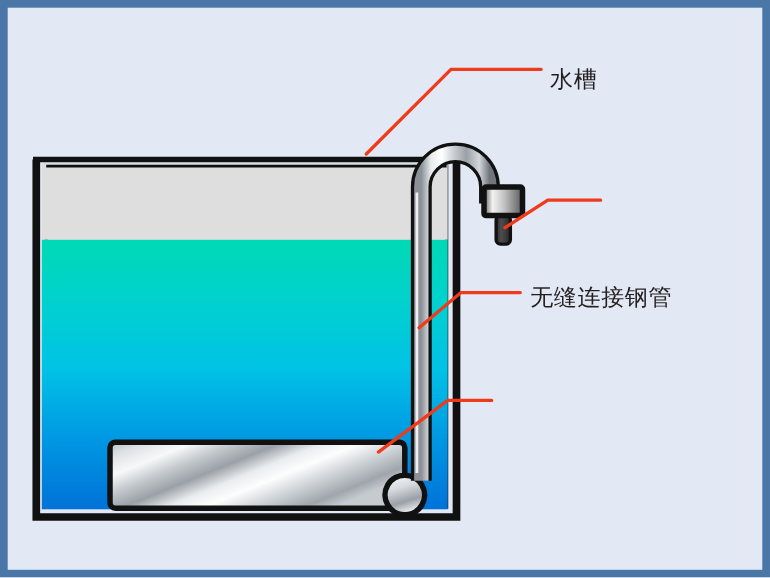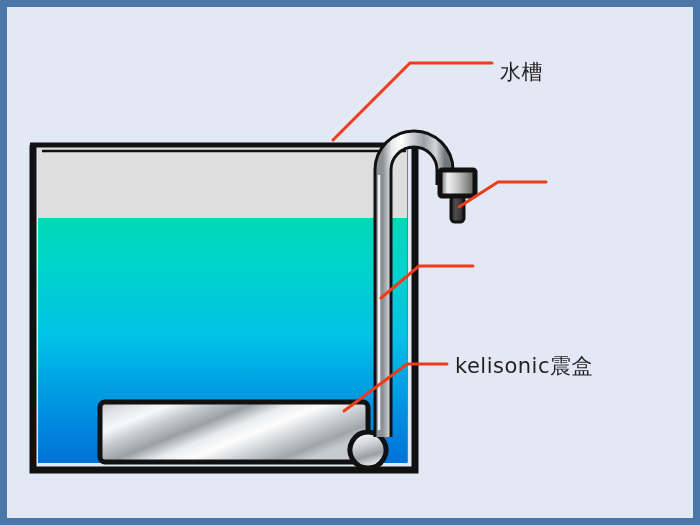--- a/index.html
+++ b/index.html
@@ -163,16 +163,16 @@
       <polyline points="333,140 410,63 492,63"></polyline>
       <polyline points="459,207 498,182 546,182"></polyline>
       <polyline points="381,298 419,266 473,266"></polyline>
       <polyline points="344,411 407,364 447,364"></polyline>
     </g>
   </svg>
 
   <div class="label-text" id="label-tank">水槽</div>
 
 
+  <div class="label-text" id="label-pipe">无缝连接钢管</div>
 
-  <div class="label-text" id="label-box">kelisonic震盒</div>
 
 </div>
 
 </body></html>

